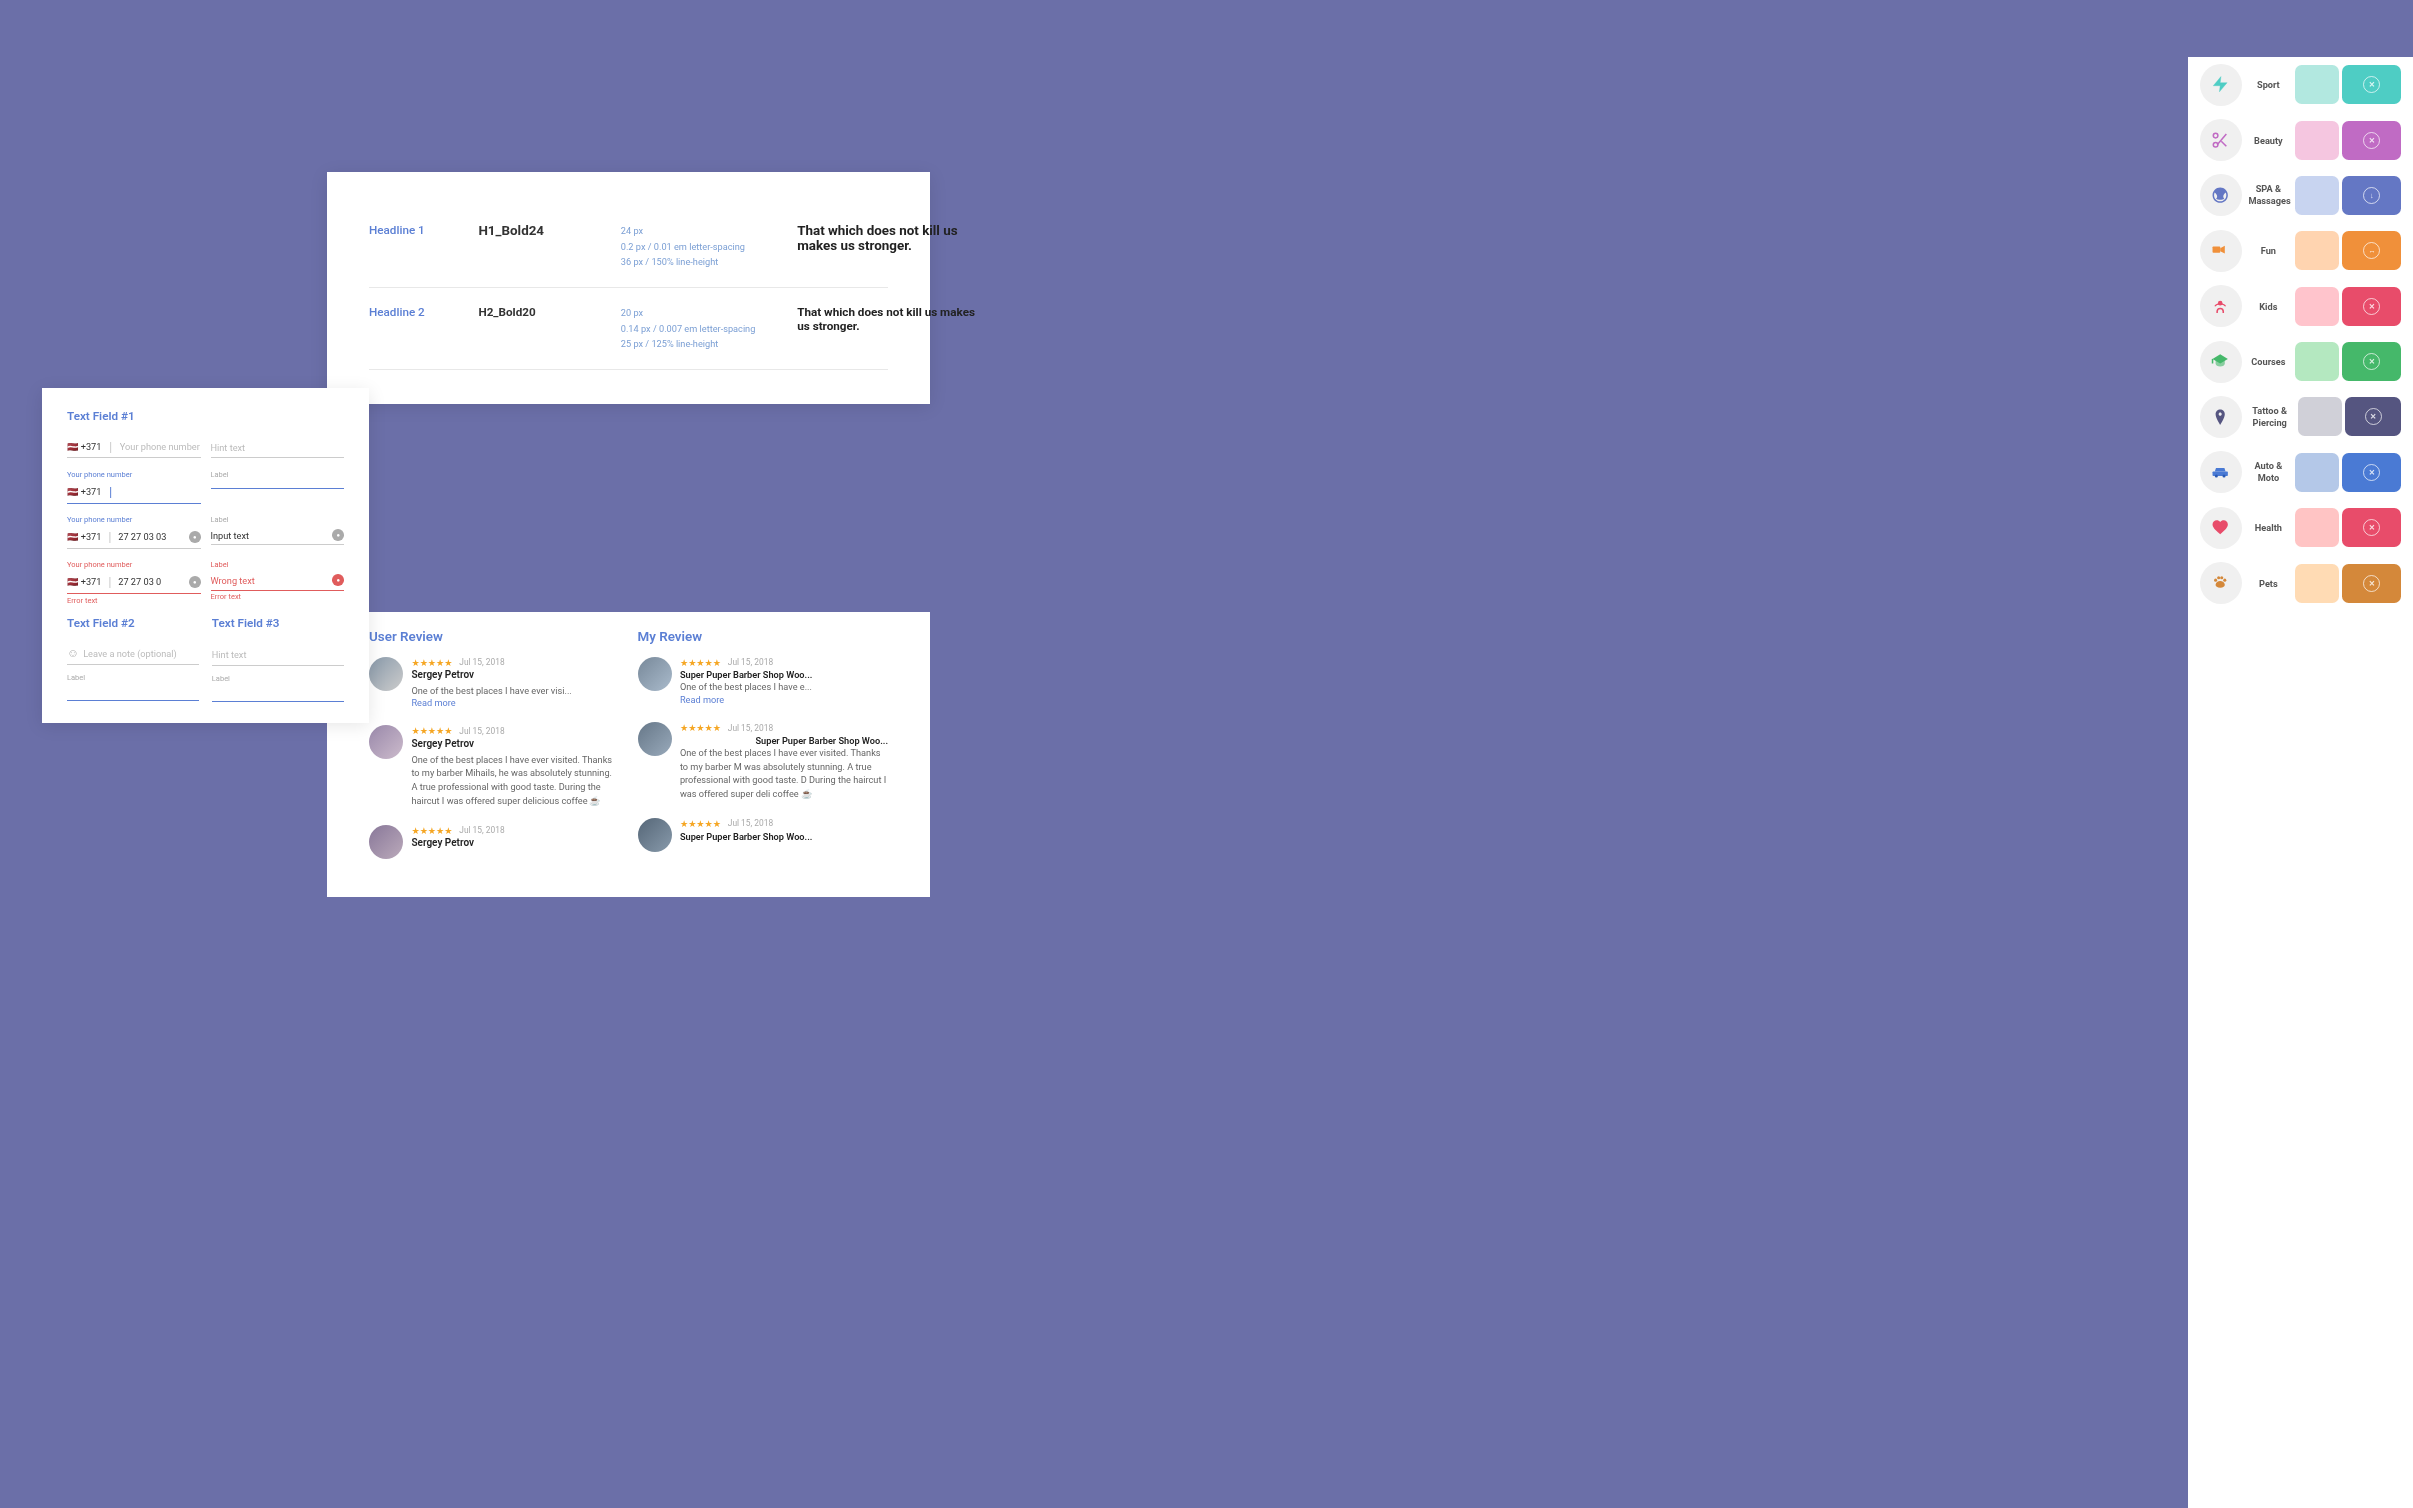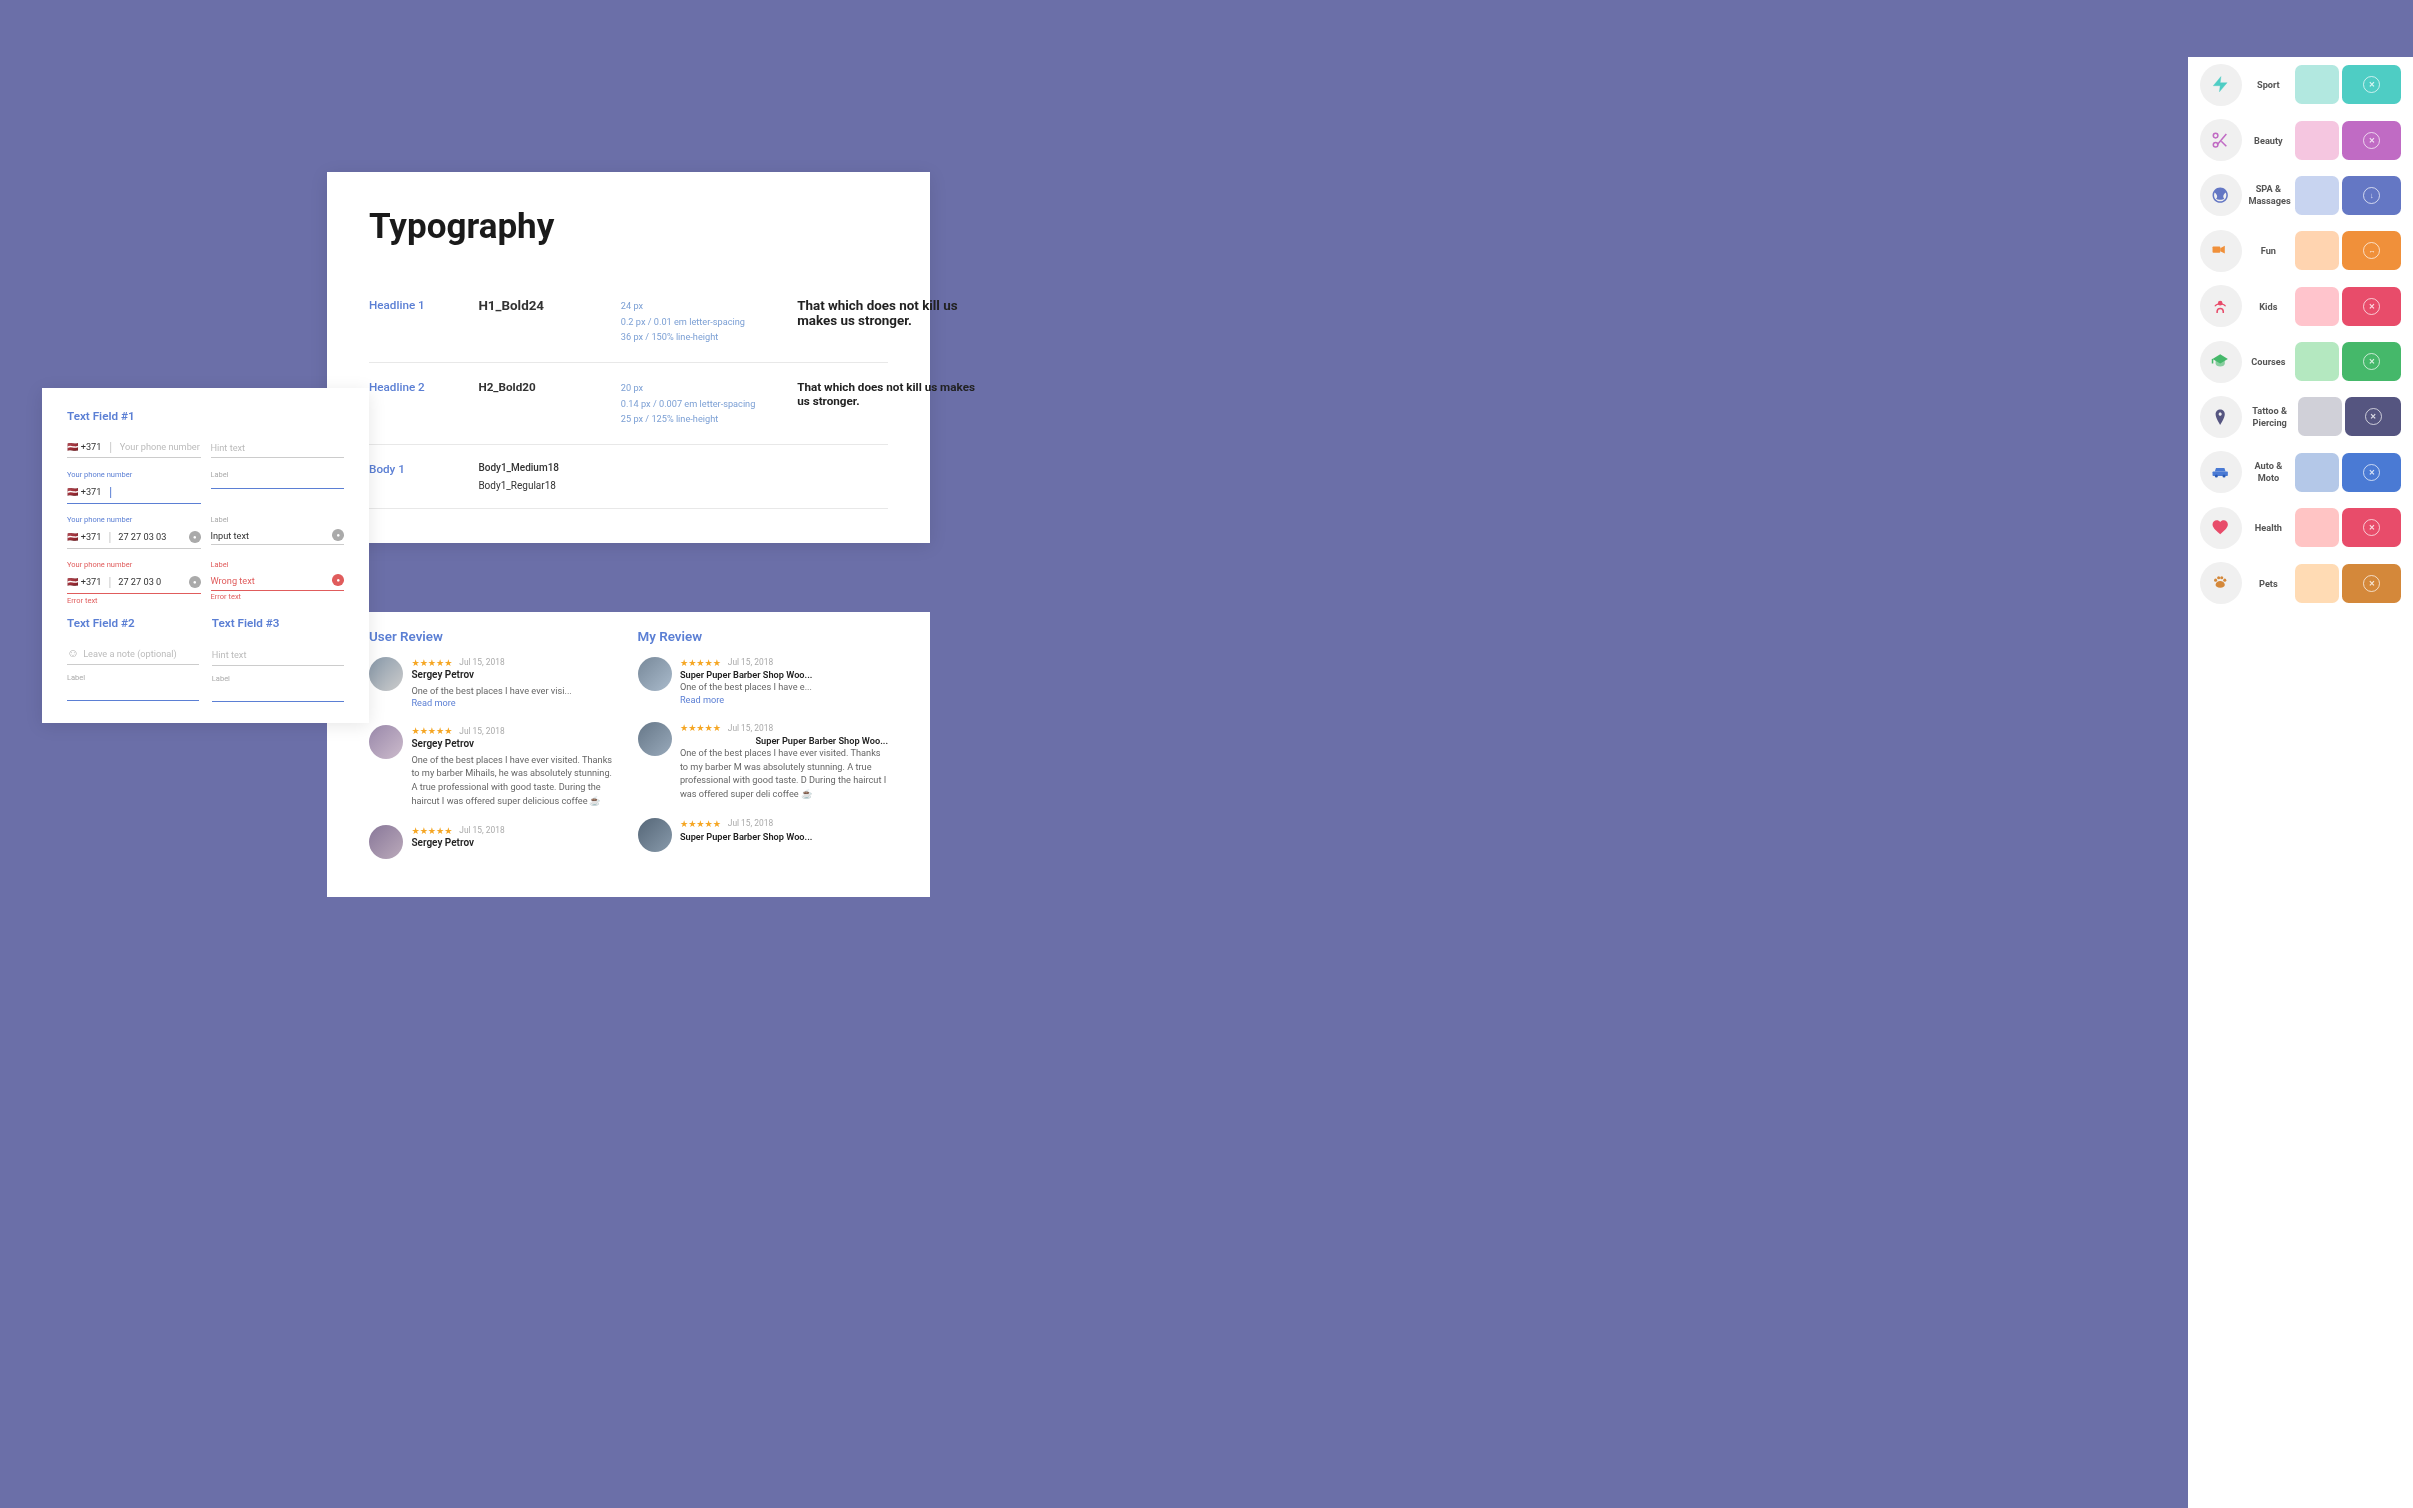--- a/index.html
+++ b/index.html
@@ -182,21 +182,20 @@
       color: #bbb;
       flex: 1;
     }
   </style>
 </head>
 <body>
 
 <div class="bg-layer"></div>
 
 <div class="typography-panel">
-  <h1 class="typography-title">Typography</h1>
 
   <div class="typography-row">
     <span class="typo-label">Headline 1</span>
     <span class="typo-style" style="font-size:13.4px;font-weight:700;">H1_Bold24</span>
     <div>
       <div class="typo-specs">24 px</div>
       <div class="typo-specs">0.2 px / 0.01 em letter-spacing</div>
       <div class="typo-specs">36 px / 150% line-height</div>
     </div>
     <span class="typo-h1">That which does not kill us makes us stronger.</span>
@@ -206,27 +205,20 @@
     <span class="typo-label">Headline 2</span>
     <span class="typo-style" style="font-size:11.7px;font-weight:700;">H2_Bold20</span>
     <div>
       <div class="typo-specs">20 px</div>
       <div class="typo-specs">0.14 px / 0.007 em letter-spacing</div>
       <div class="typo-specs">25 px / 125% line-height</div>
     </div>
     <span class="typo-h2">That which does not kill us makes us stronger.</span>
   </div>
 
-  <div class="typography-row">
-    <span class="typo-label">Body 1</span>
-    <div>
-      <div style="font-size:10px;font-weight:500;color:#333;margin-bottom:6.7px;">Body1_Medium18</div>
-      <div style="font-size:10px;font-weight:400;color:#333;">Body1_Regular18</div>
-    </div>
-  </div>
 
 </div>
 
 <div style="position:absolute;top:612px;left:327px;width:603px;background:#fff;padding:17px 42px 21px;">
   <div style="display:grid;grid-template-columns:1fr 1fr;gap:18px;">
 
     <div>
       <div class="review-col-title">User Review</div>
 
       <div class="review-item">

